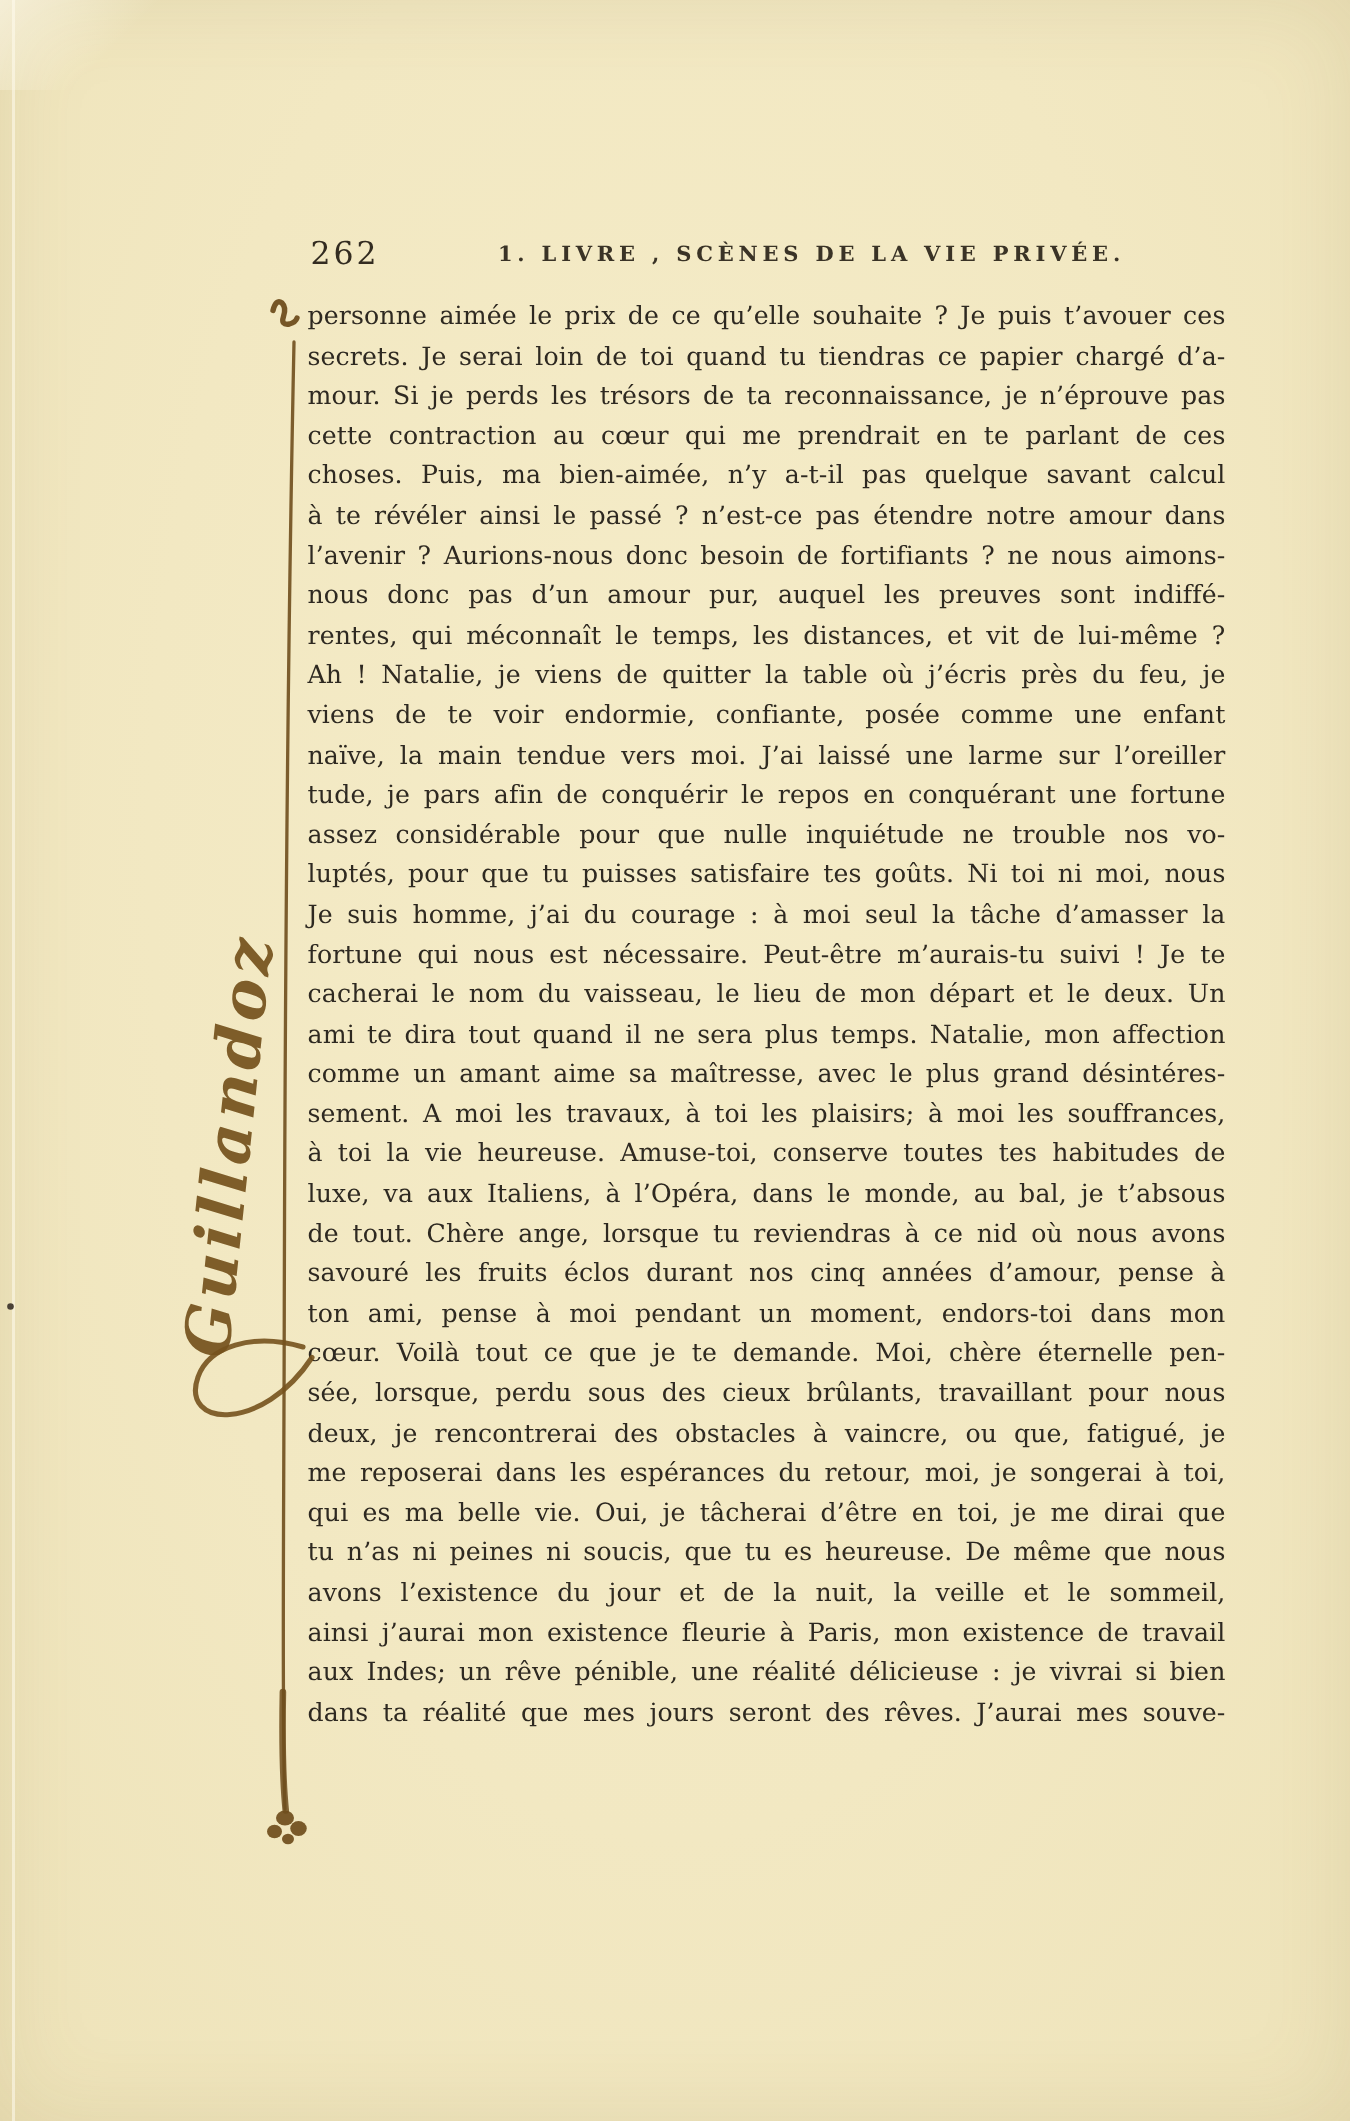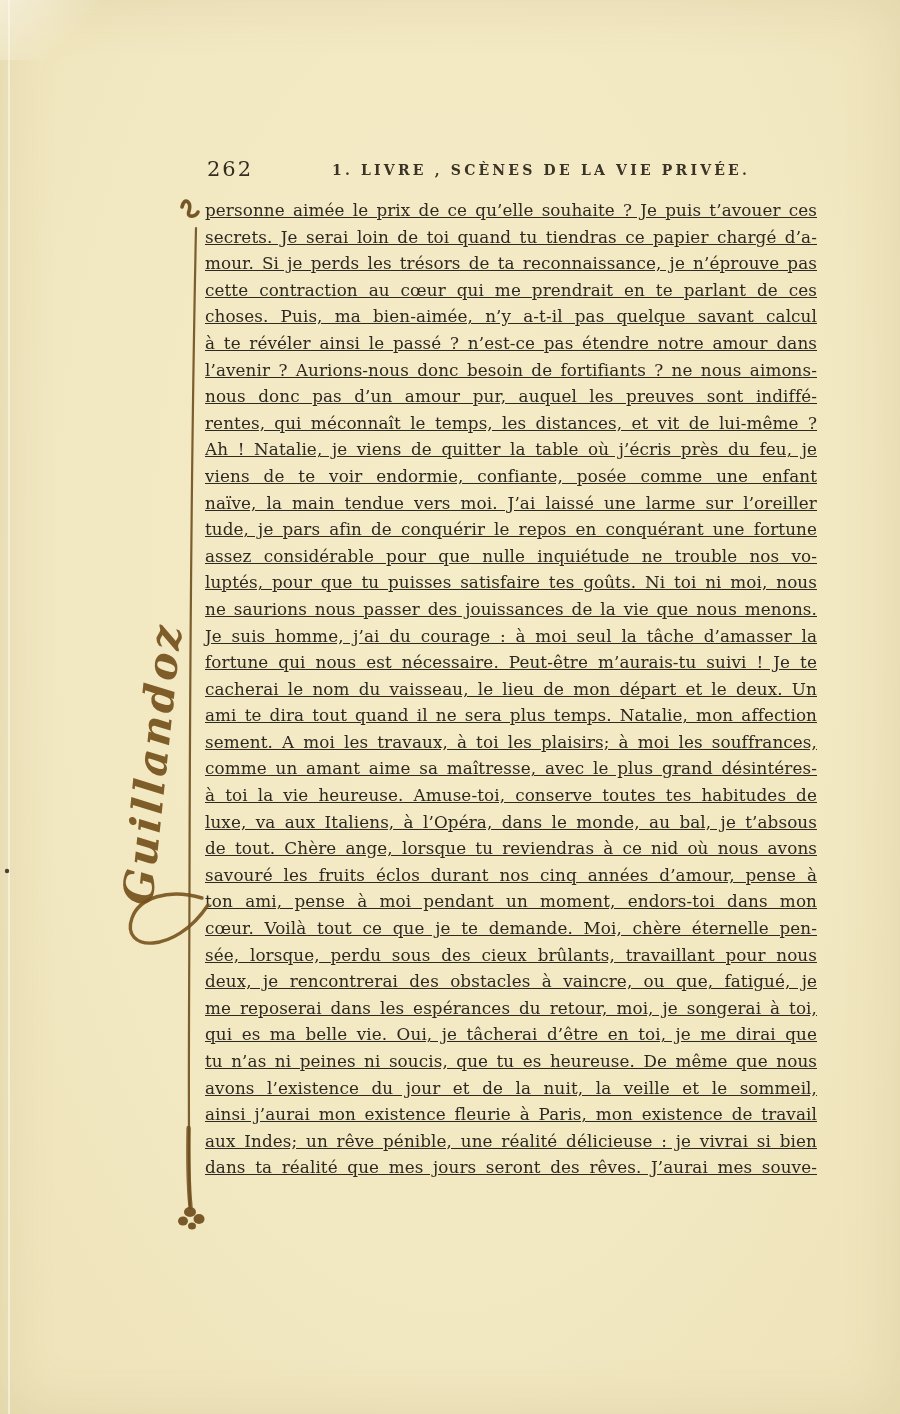--- a/index.html
+++ b/index.html
@@ -46,21 +46,21 @@
   .line{
     font-size:16.8px;
     height:26.6px;line-height:26.6px;
     text-align:justify;
     text-align-last:justify;
     -moz-text-align-last:justify;
     white-space:nowrap;
     letter-spacing:0.1px;
   }
   
-  .line{white-space:normal;overflow:visible;text-decoration:underline;}
+  .line{white-space:normal;overflow:visible;}
   .ink-overlay{
     position:absolute;left:0;top:0;width:900px;height:1414px;
     pointer-events:none;
   }
   .sig-text{
     font-family:"DejaVu Serif", serif;
     font-style:italic;
     font-weight:bold;
     fill:#75521d;
     opacity:0.92;
@@ -87,27 +87,26 @@
       <div class="line">à te révéler ainsi le passé ? n’est-ce pas étendre notre amour dans</div>
       <div class="line">l’avenir ? Aurions-nous donc besoin de fortifiants ? ne nous aimons-</div>
       <div class="line">nous donc pas d’un amour pur, auquel les preuves sont indiffé-</div>
       <div class="line">rentes, qui méconnaît le temps, les distances, et vit de lui-même ?</div>
       <div class="line">Ah ! Natalie, je viens de quitter la table où j’écris près du feu, je</div>
       <div class="line">viens de te voir endormie, confiante, posée comme une enfant</div>
       <div class="line">naïve, la main tendue vers moi. J’ai laissé une larme sur l’oreiller</div>
       <div class="line">tude, je pars afin de conquérir le repos en conquérant une fortune</div>
       <div class="line">assez considérable pour que nulle inquiétude ne trouble nos vo-</div>
       <div class="line">luptés, pour que tu puisses satisfaire tes goûts. Ni toi ni moi, nous</div>
-      <div class="line">ne saurions nous passer des jouissances de la vie que nous menons.</div>
       <div class="line">Je suis homme, j’ai du courage : à moi seul la tâche d’amasser la</div>
       <div class="line">fortune qui nous est nécessaire. Peut-être m’aurais-tu suivi ! Je te</div>
       <div class="line">cacherai le nom du vaisseau, le lieu de mon départ et le deux. Un</div>
       <div class="line">ami te dira tout quand il ne sera plus temps. Natalie, mon affection</div>
+      <div class="line">comme un amant aime sa maîtresse, avec le plus grand désintéres-</div>
       <div class="line">sement. A moi les travaux, à toi les plaisirs; à moi les souffrances,</div>
-      <div class="line">comme un amant aime sa maîtresse, avec le plus grand désintéres-</div>
       <div class="line">à toi la vie heureuse. Amuse-toi, conserve toutes tes habitudes de</div>
       <div class="line">luxe, va aux Italiens, à l’Opéra, dans le monde, au bal, je t’absous</div>
       <div class="line">de tout. Chère ange, lorsque tu reviendras à ce nid où nous avons</div>
       <div class="line">savouré les fruits éclos durant nos cinq années d’amour, pense à</div>
       <div class="line">ton ami, pense à moi pendant un moment, endors-toi dans mon</div>
       <div class="line">cœur. Voilà tout ce que je te demande. Moi, chère éternelle pen-</div>
       <div class="line">sée, lorsque, perdu sous des cieux brûlants, travaillant pour nous</div>
       <div class="line">deux, je rencontrerai des obstacles à vaincre, ou que, fatigué, je</div>
       <div class="line">me reposerai dans les espérances du retour, moi, je songerai à toi,</div>
       <div class="line">qui es ma belle vie. Oui, je tâcherai d’être en toi, je me dirai que</div>

